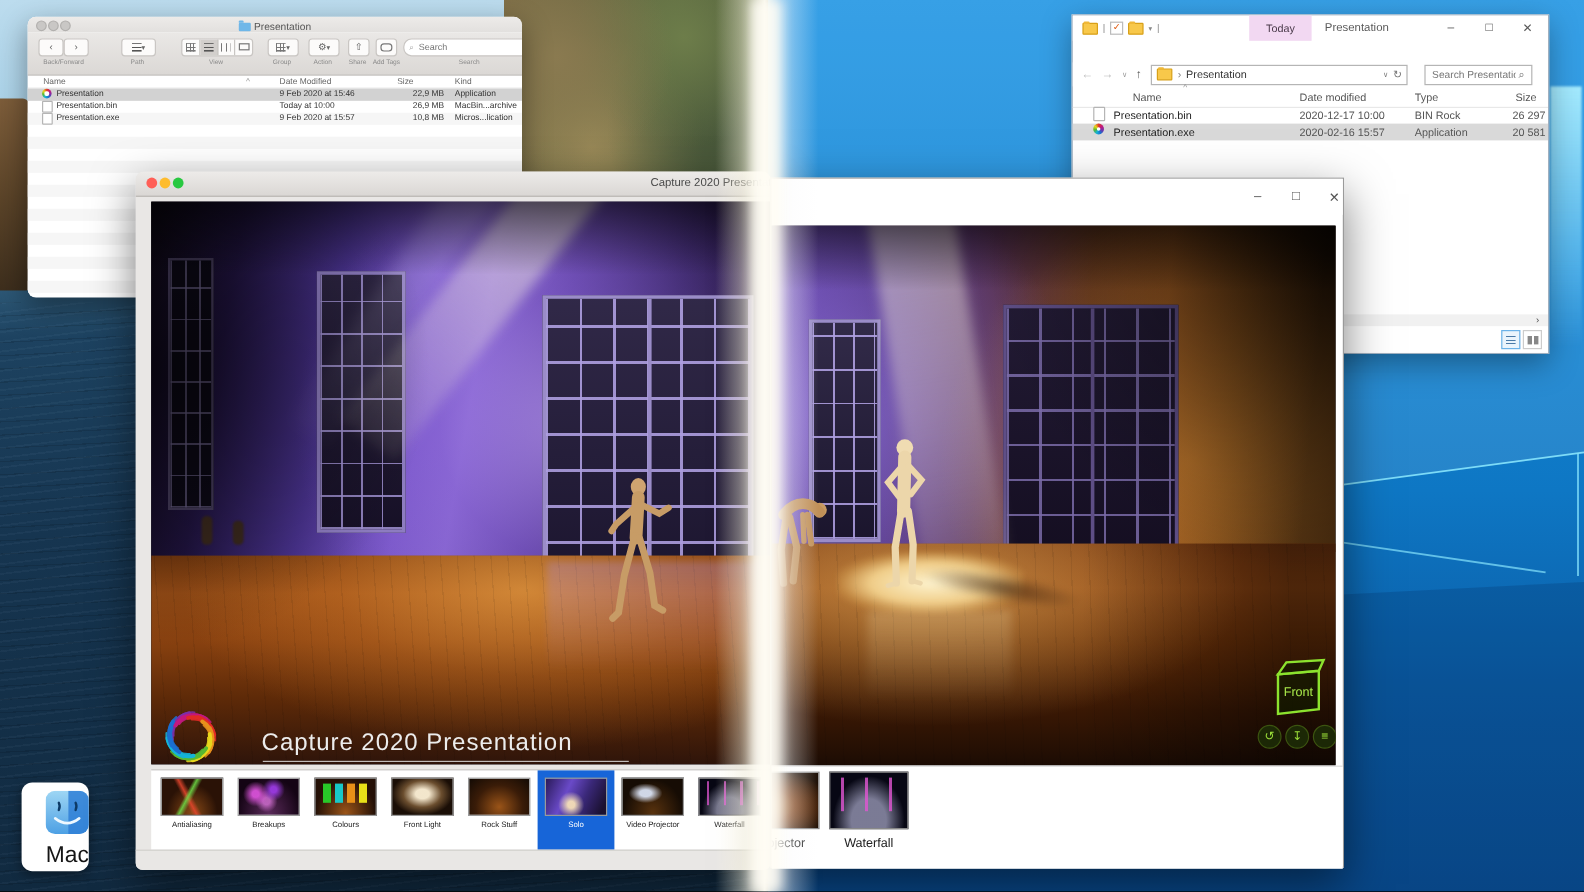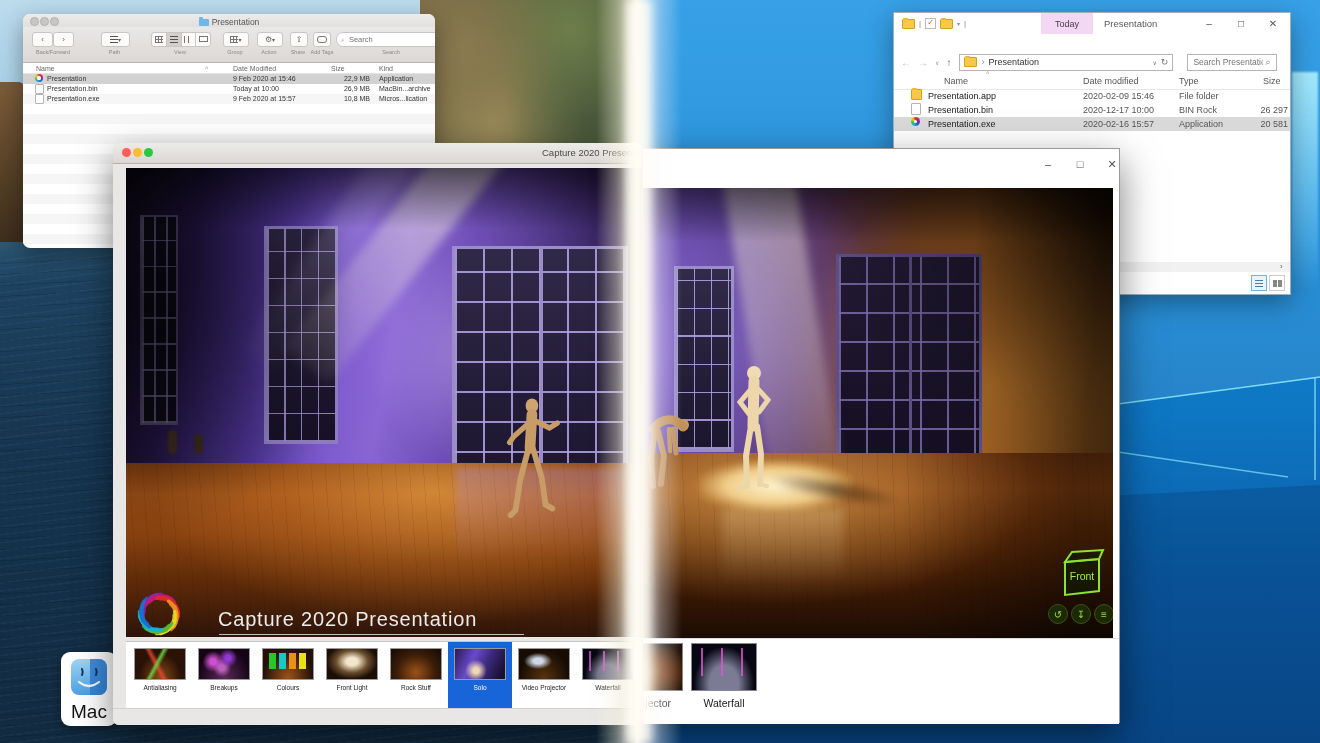--- a/index.html
+++ b/index.html
@@ -24,21 +24,21 @@
     background:linear-gradient(180deg,#2196e4 0%,#1286d6 30%,#0e77c4 55%,#0b5da6 78%,#0a4f93 100%);}
   #wp-win svg{position:absolute;left:0;top:0;}
   #win-streak{left:1292px;top:72px;width:26px;height:218px;filter:blur(1px);
     background:linear-gradient(180deg,rgba(170,238,255,.95) 0%,rgba(120,210,250,.45) 70%,rgba(120,210,250,0) 100%);}
   
   #seam{left:596px;top:0;width:86px;height:743px;z-index:40;pointer-events:none;
     background:linear-gradient(90deg,rgba(255,248,222,0) 0%,rgba(255,250,228,.5) 30%,rgba(255,253,242,.95) 48%,rgba(250,250,252,.5) 64%,rgba(240,248,255,0) 100%);}
   #seam-core{left:30px;top:0;width:26px;height:743px;filter:blur(5px);background:rgba(255,253,244,.85);}
   
   #mac-card{left:18px;top:652px;width:56px;height:74px;background:#fff;border-radius:9px;z-index:6;
-    box-shadow:0 3px 10px rgba(0,0,0,.4);text-align:center;margin-left:43px;}
+    box-shadow:0 3px 10px rgba(0,0,0,.4);text-align:right;}
   #mac-card .lbl{font-size:19px;color:#151515;margin-top:2px;}
   #win-brand{left:1150px;top:690px;width:170px;height:46px;z-index:6;display:flex;align-items:center;}
   #win-brand .lbl{font-size:28px;color:#31a8e8;margin-left:9px;letter-spacing:.5px;}
   
   #finder{left:23px;top:14px;width:412px;height:234px;background:#fff;border-radius:7px;overflow:hidden;
     z-index:10;box-shadow:0 8px 24px rgba(0,0,0,.38);font-size:7px;color:#333;}
   .f-titlebar{left:0;top:0;width:412px;height:13px;background:linear-gradient(#edebe9,#e2e0de);}
   .f-dot{width:7px;height:7px;border-radius:50%;background:#c9c7c5;border:.5px solid #b2b0ae;top:3px;}
   .f-title{left:0;right:0;top:2.5px;text-align:center;font-size:8.5px;color:#555;}
   .f-folder{display:inline-block;width:10px;height:7px;background:#6fb7e8;border-radius:1px;position:relative;top:1px;margin-right:3px;}
@@ -380,27 +380,20 @@
     </div>
     <div class="abs e-header">
       <span style="left:50px">Name</span>
       <span style="left:92px;top:-2px;color:#999;font-size:7px">^</span>
       <span style="left:189px">Date modified</span>
       <span style="left:285px">Type</span>
       <span style="left:369px">Size</span>
     </div>
     <div class="abs e-rows">
       <div class="e-row">
-        <span class="e-ico wfold"></span>
-        <span class="c-name">Presentation.app</span>
-          <span class="c-date">2020-02-09 15:46</span>
-        <span class="c-type">File folder</span>
-          <span class="c-size"></span>
-      </div>
-      <div class="e-row">
         <span class="e-ico doc" style="width:8px;height:10px"></span>
         <span class="c-name">Presentation.bin</span>
           <span class="c-date">2020-12-17 10:00</span>
         <span class="c-type">BIN Rock</span>
           <span class="c-size">26 297</span>
       </div>
       <div class="e-row sel">
         <span class="e-ico swirl"></span>
         <span class="c-name">Presentation.exe</span>
           <span class="c-date">2020-02-16 15:57</span>

